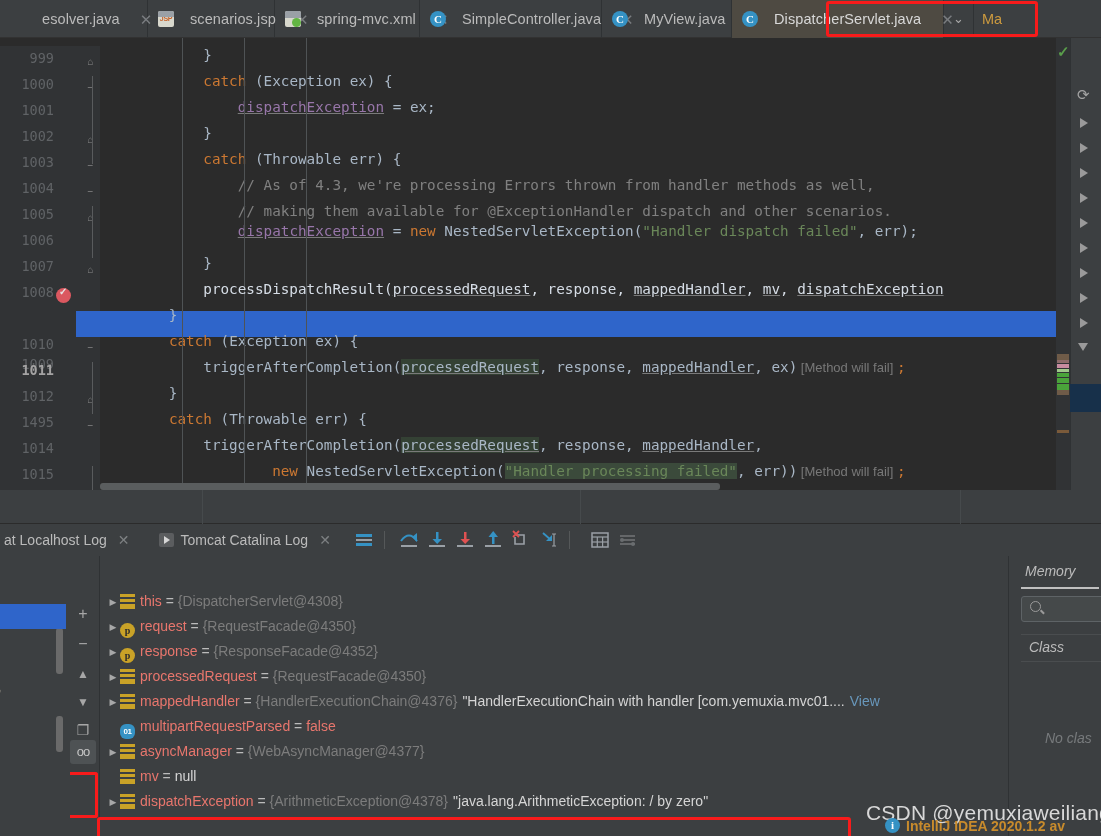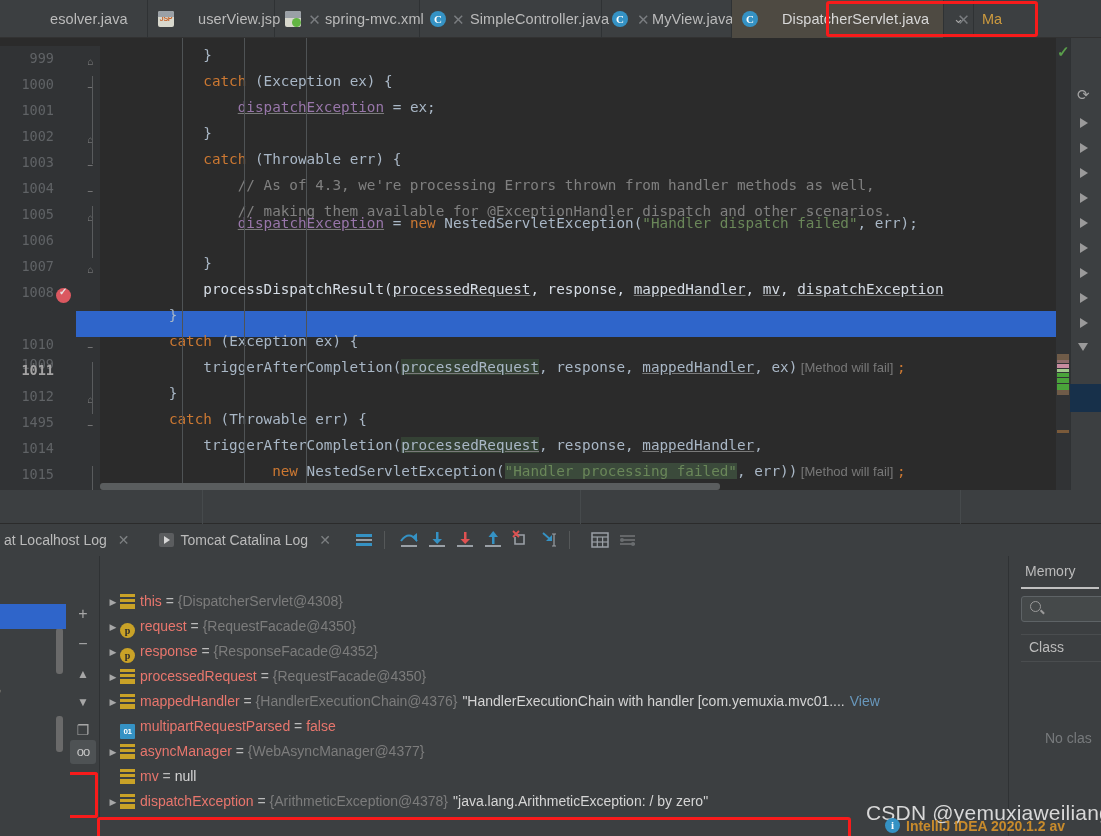--- a/index.html
+++ b/index.html
@@ -12,21 +12,21 @@
   }
   #app { position: relative; width: 1101px; height: 836px; }
 
   
   #tabbar {
     position: absolute; left: 0; top: 0; width: 1101px; height: 38px;
     background: #3c3f41; display: flex; align-items: stretch;
     border-bottom: 1px solid #323232;
   }
   .tab {
-    display: flex; align-items: center; gap: 24px;
+    display: flex; align-items: center; gap: 16px;
     padding: 0 8px 0 10px; height: 38px;
     font-size: 14.5px; color: #bbbbbb; white-space: nowrap;
     border-right: 1px solid #2f3234; position: relative;
   }
   .tab.active { background: #4e4a42; }
   .tab.active .tab-label { color: #d8d8d8; }
   .tab-label { letter-spacing: .1px; }
   .tab-close {
     color: #7a7d80; font-size: 15px; margin-left: 4px; line-height: 1;
     width: 13px; text-align: center;
@@ -277,37 +277,37 @@
     background: linear-gradient(#c9a227 0 3px, transparent 3px 5px,
                 #c9a227 5px 8px, transparent 8px 10px, #c9a227 10px 13px);
   }
   .ico-param {
     border-radius: 50%; background: #c9a227; color: #2b2b2b;
     font-size: 10px; font-weight: bold; line-height: 15px; text-align: center;
     font-family: "Liberation Serif", serif;
   }
   .ico-bool {
     background: #3592c4; color: #ffffff; font-size: 8px; font-weight: bold;
-    line-height: 15px; text-align: center; border-radius: 1px; letter-spacing: -.5px;
+    line-height: 15px; text-align: center; border-radius: 6px; letter-spacing: -.5px;
   }
   .vname { color: #e8766d; }
   .veq { color: #bbbbbb; }
   .vval { color: #7c7c7c; }
   .vstr { color: #d5d5d5; }
   .vlink { color: #6897bb; }
   .vfalse { color: #e8766d; }
   #vars-highlight {
     position: absolute; left: 97px; top: 261px; width: 754px; height: 30px;
     border: 3px solid #f81b1b; border-radius: 3px; pointer-events: none;
   }
 
   
   #memory {
     position: absolute; left: 1008px; top: 0; width: 93px; height: 280px;
-    background: #3c3f41; border-left: 1px solid #2f3234;
+    background: #3c3f41; border-left: 1px solid #2f3234; font-style: italic;
   }
   #mem-tab {
     position: absolute; left: 16px; top: 7px; font-size: 14px; color: #bbbbbb;
   }
   #mem-tab-underline {
     position: absolute; left: 12px; top: 31px; width: 78px; height: 2px;
     background: #c0c0c0;
   }
   #mem-search {
     position: absolute; left: 12px; top: 40px; width: 89px; height: 26px;
@@ -355,21 +355,21 @@
 <div id="app">
 
   <div id="tabbar">
       <div class="tab" style="width: 148px;">
         <span class="tab-ico ico-java" style="visibility: hidden;">C</span>
         <span class="tab-label">esolver.java</span>
         <span class="tab-close">✕</span>
       </div>
       <div class="tab" style="width: 127px;">
         <span class="tab-ico ico-jsp">JSP</span>
-        <span class="tab-label">userView.jsp</span>
+        <span class="tab-label">scenarios.jsp</span>
         <span class="tab-close">✕</span>
       </div>
       <div class="tab" style="width: 145px;">
         <span class="tab-ico ico-xml"></span>
         <span class="tab-label">spring-mvc.xml</span>
         <span class="tab-close">✕</span>
       </div>
       <div class="tab" style="width: 182px;">
         <span class="tab-ico ico-java">C</span>
         <span class="tab-label">SimpleController.java</span>
@@ -429,21 +429,21 @@
     <div id="selrow-gut"></div>
     <div id="codearea">
       <div id="selrow"></div>
     <div class="cl" style="top: 4px;"><span>            }</span></div>
         <div class="cl" style="top: 30px;"><span>            </span><span class="kw">catch</span><span> (Exception ex) {</span></div>
         <div class="cl" style="top: 56px;"><span>                </span><span class="fld und">dispatchException</span><span> = ex;</span></div>
         <div class="cl" style="top: 82px;"><span>            }</span></div>
         <div class="cl" style="top: 108px;"><span>            </span><span class="kw">catch</span><span> (Throwable err) {</span></div>
         <div class="cl" style="top: 134px;"><span class="cmt">                // As of 4.3, we're processing Errors thrown from handler methods as well,</span></div>
         <div class="cl" style="top: 160px;"><span class="cmt">                // making them available for @ExceptionHandler dispatch and other scenarios.</span></div>
-        <div class="cl" style="top: 172px;"><span>                </span><span class="fld und">dispatchException</span><span> = </span><span class="kw">new</span><span> NestedServletException(</span><span class="str">"Handler dispatch failed"</span><span>, err);</span></div>
+        <div class="cl" style="top: 180px;"><span>                </span><span class="fld und">dispatchException</span><span> = </span><span class="kw">new</span><span> NestedServletException(</span><span class="str">"Handler dispatch failed"</span><span>, err);</span></div>
         <div class="cl" style="top: 212px;"><span>            }</span></div>
         <div class="cl" style="top: 238px; z-index: 5; color: rgb(214, 221, 230);"><span>            processDispatchResult(</span><span class="und">processedRequest</span><span>, response, </span><span class="und">mappedHandler</span><span>, </span><span class="und">mv</span><span>, </span><span class="und">dispatchException</span></div>
         <div class="cl" style="top: 264px;"><span>        }</span></div>
         <div class="cl" style="top: 290px;"><span>        </span><span class="kw">catch</span><span> (Exception ex) {</span></div>
         <div class="cl" style="top: 316px;"><span>            triggerAfterCompletion(</span><span class="und hl-var">processedRequest</span><span>, response, </span><span class="und">mappedHandler</span><span>, ex)</span><span class="hint"> [Method will fail] </span><span class="kw">;</span></div>
         <div class="cl" style="top: 342px;"><span>        }</span></div>
         <div class="cl" style="top: 368px;"><span>        </span><span class="kw">catch</span><span> (Throwable err) {</span></div>
         <div class="cl" style="top: 394px;"><span>            triggerAfterCompletion(</span><span class="und hl-var">processedRequest</span><span>, response, </span><span class="und">mappedHandler</span><span>,</span></div>
         <div class="cl" style="top: 420px;"><span>                    </span><span class="kw">new</span><span> NestedServletException(</span><span class="str hl-str2">"Handler processing failed"</span><span>, err))</span><span class="hint"> [Method will fail] </span><span class="kw">;</span></div>
         <div class="indentguide" style="left: 82px; top: 0px; height: 452px;"></div>

